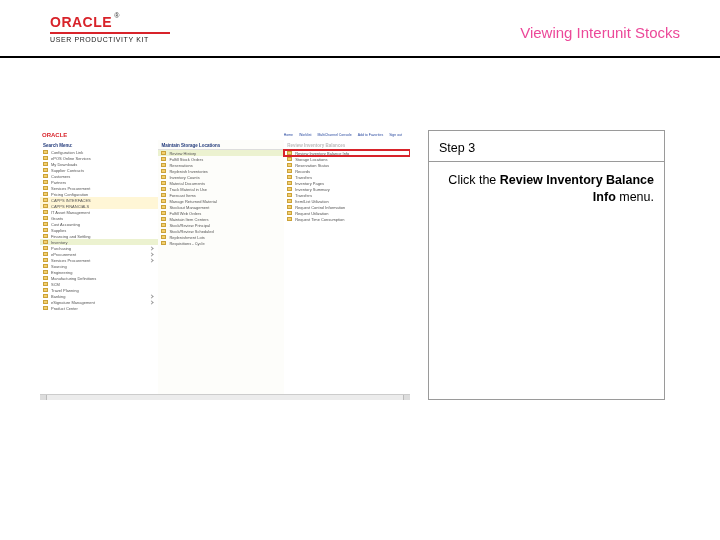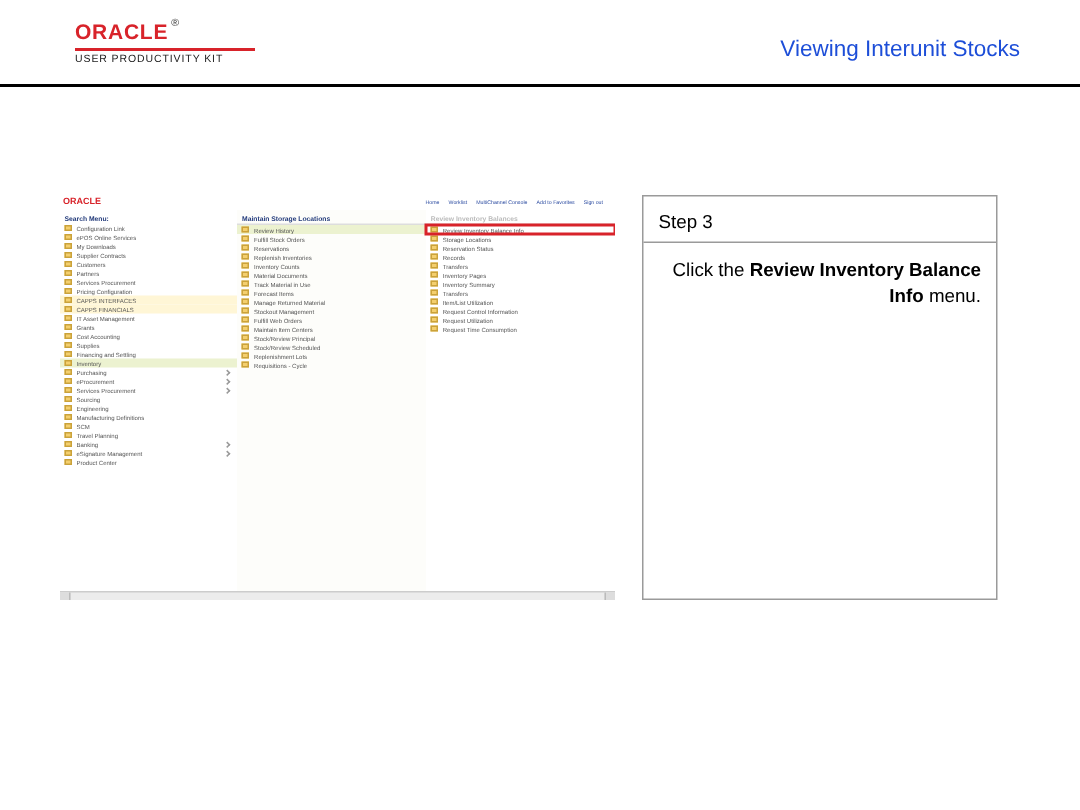--- a/index.html
+++ b/index.html
@@ -45,21 +45,21 @@
     font-size: 7px;
     letter-spacing: 0.6px;
     color: #222;
     margin-top: 2px;
   }
   .page-title {
     position: absolute;
     right: 40px;
     top: 24px;
     font-size: 15px;
-    color: #1d4ed8;
+    color: #ec4899;
   }
   .rule {
     position: absolute;
     left: 0; right: 0;
     top: 56px;
     height: 2px;
     background: #000;
   }
 
   .content {

